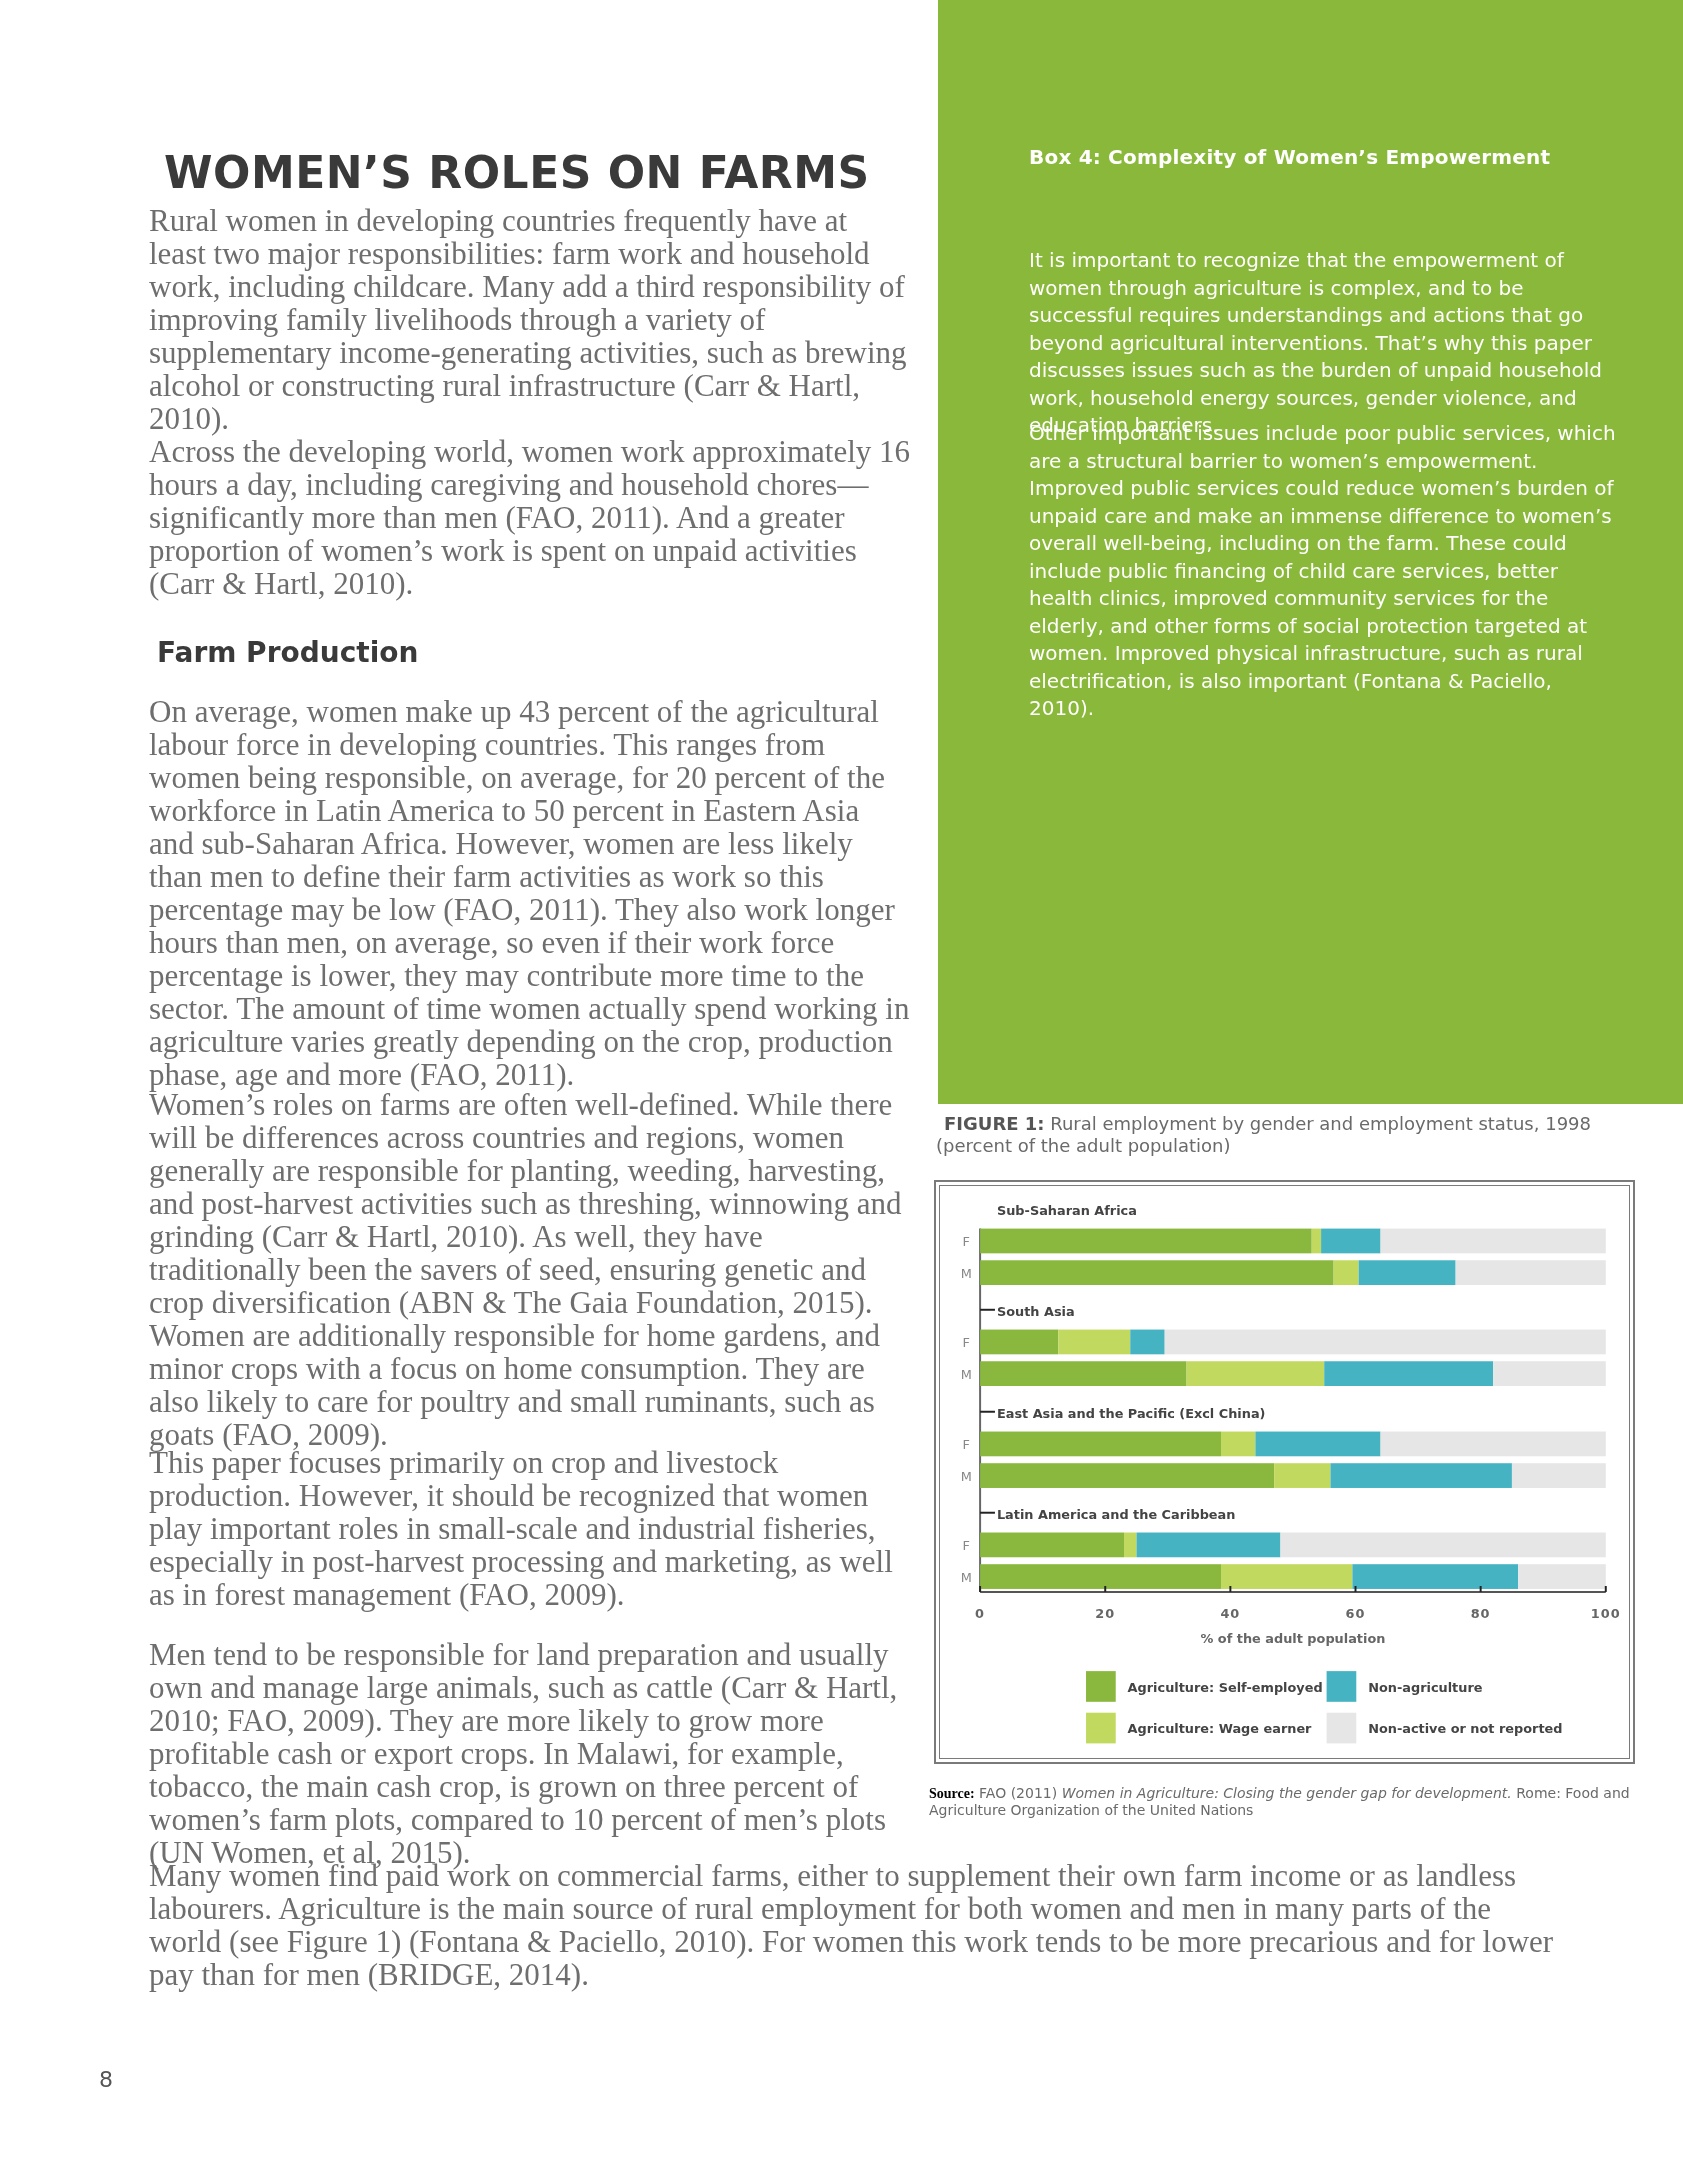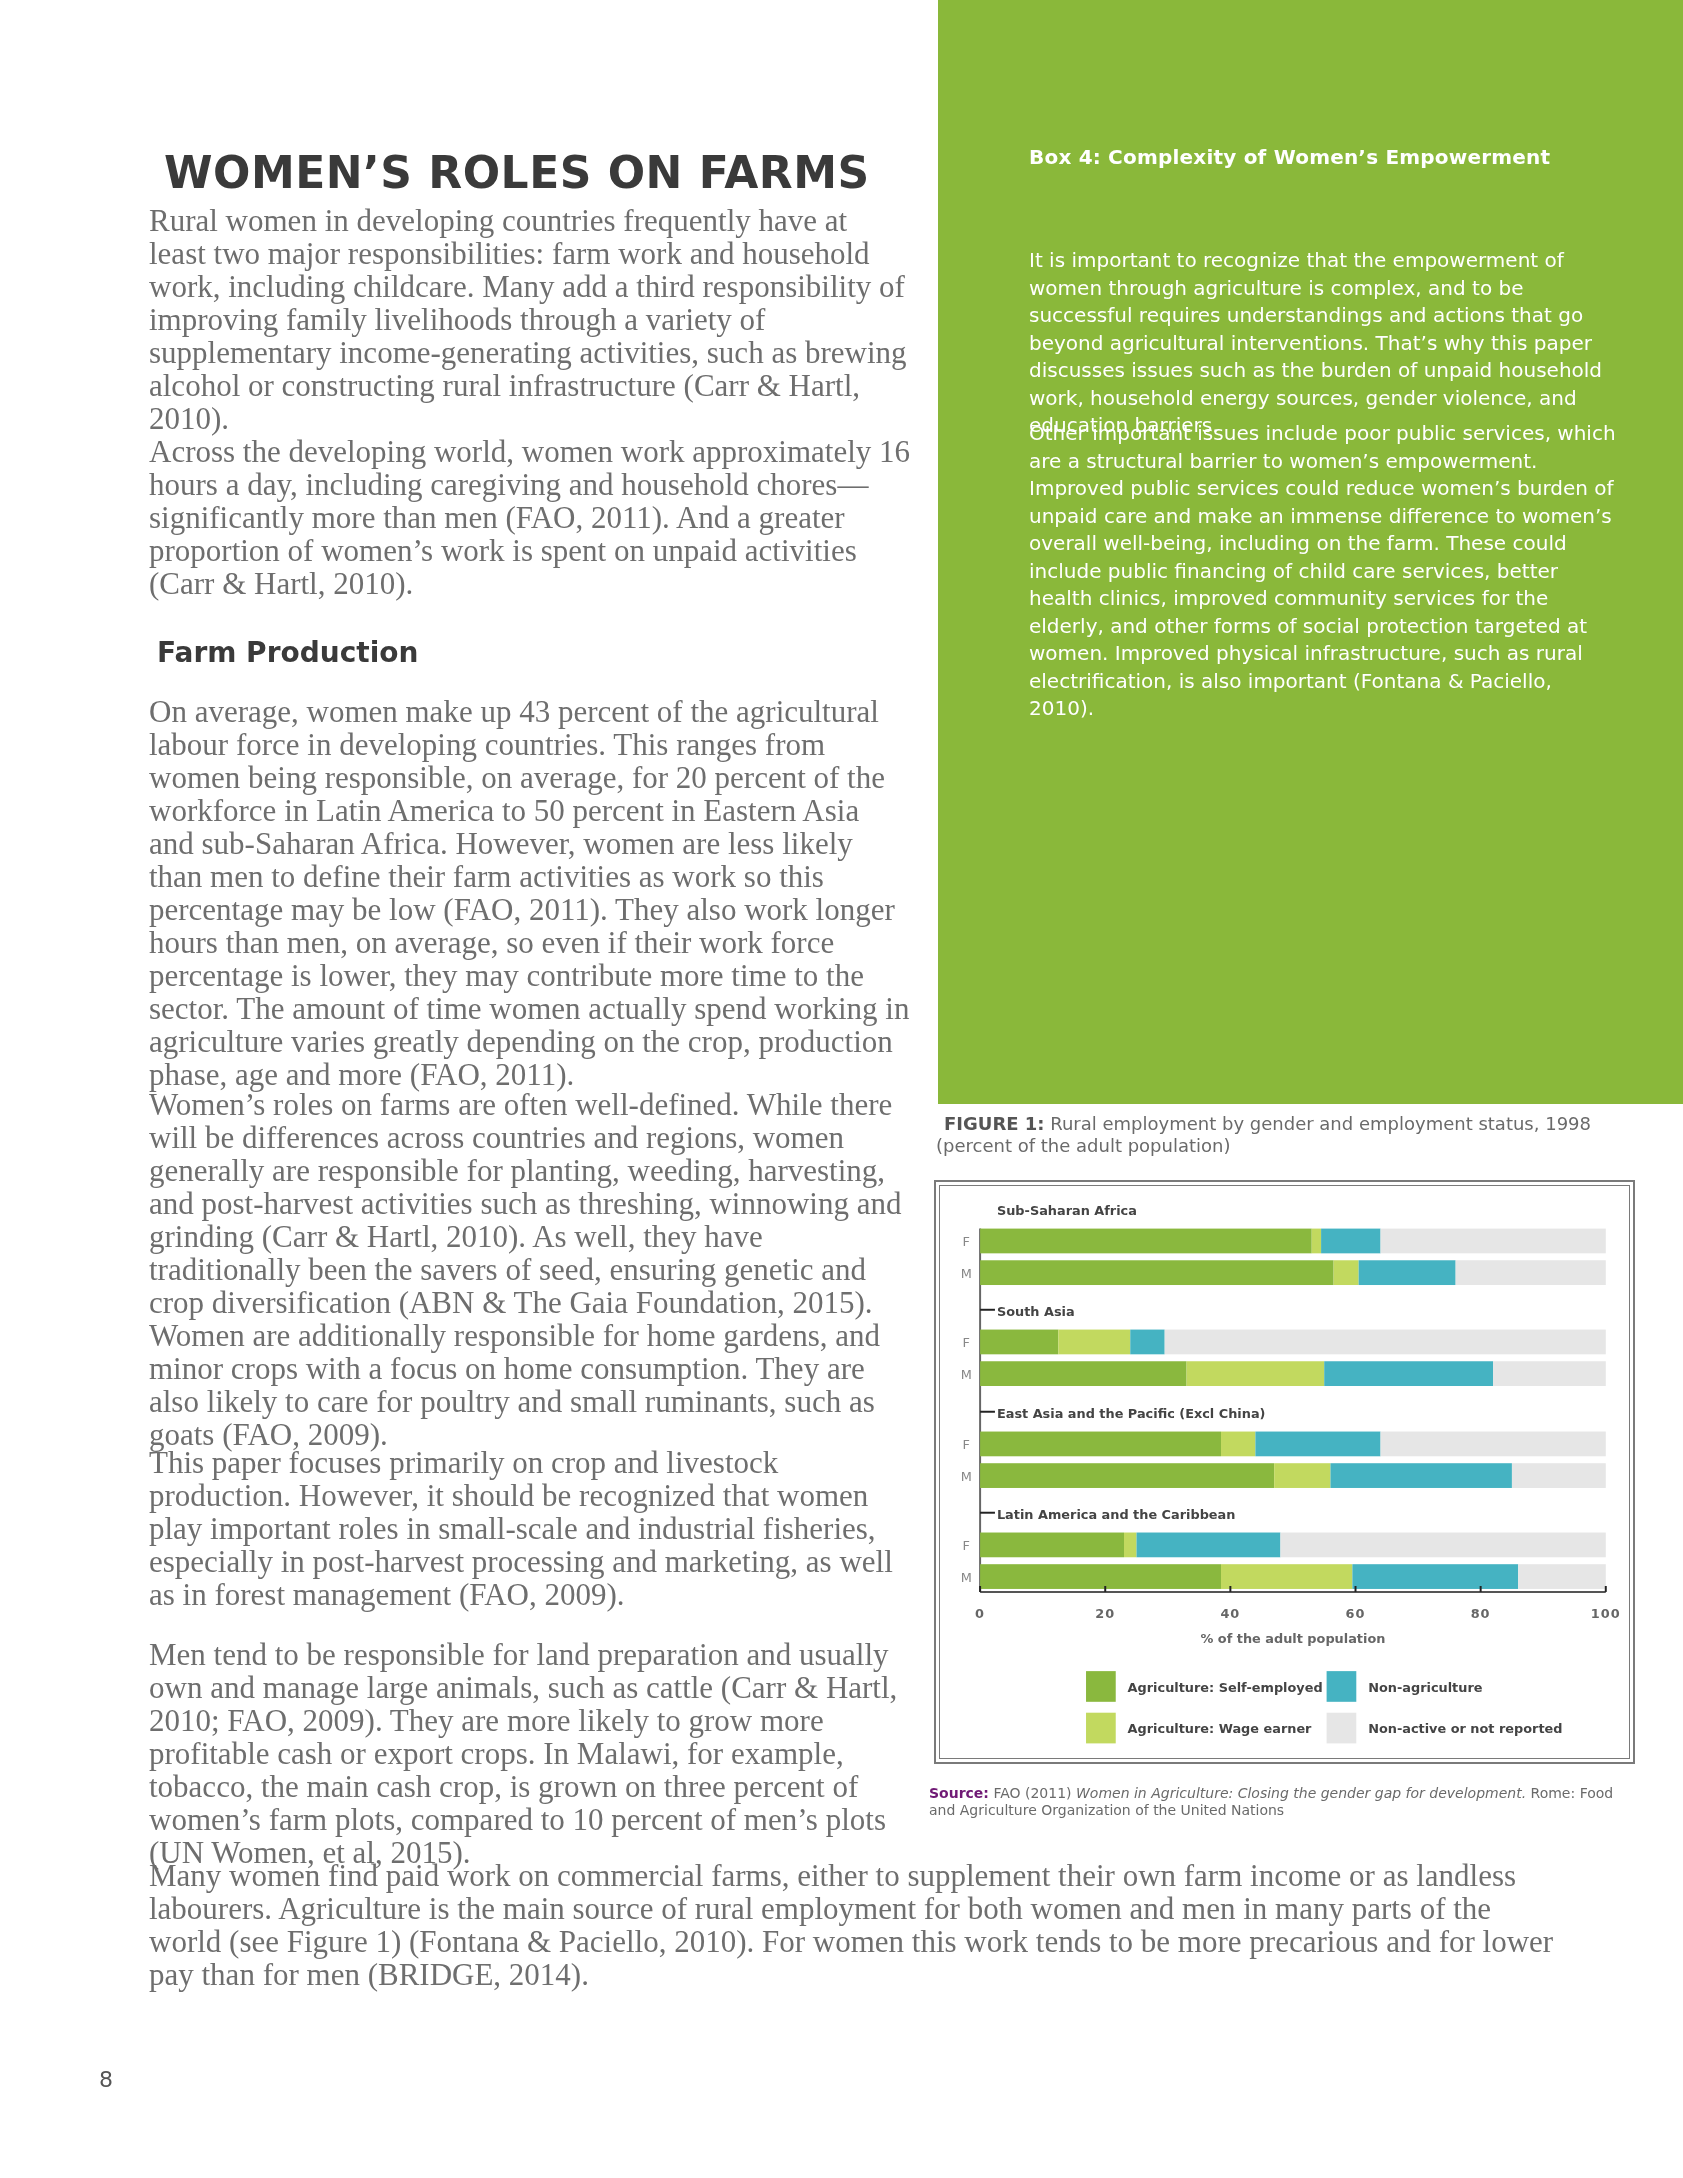--- a/index.html
+++ b/index.html
@@ -9,21 +9,21 @@
   h2.sub { position:absolute; left:149px; top:628px; margin:8px; font-family:"DejaVu Sans", sans-serif; font-weight:bold; font-size:28px; color:#3a3a3a; }
   .lp { position:absolute; left:149px; width:762px; margin:0; }
   #box { position:absolute; left:938px; top:0; width:803px; height:1104px; background:#8ab83a; }
   #box .title { position:absolute; left:91px; top:145px; font-family:"DejaVu Sans", sans-serif; font-weight:bold; font-size:20px; color:#ffffff; letter-spacing:0.2px; }
   #box p { position:absolute; left:91px; width:594px; margin:0; font-family:"DejaVu Sans", sans-serif; font-size:20px; line-height:27.5px; color:#ffffff; }
   .figcap { position:absolute; left:936px; top:1113px; width:693px; font-family:"DejaVu Sans", sans-serif; font-size:18px; line-height:22px; color:#6a6a6a; }
   .figcap b { color:#555;margin-left:8px; }
   #frame { position:absolute; left:934px; top:1180px; width:701px; height:584px; border:2px solid #7a7a7a; box-shadow: inset 0 0 0 3px #fff, inset 0 0 0 4px #7a7a7a; box-sizing:border-box; }
   #chart-svg { position:absolute; left:0; top:0; }
   .src { position:absolute; left:929px; top:1785px; width:713px; font-family:"DejaVu Sans", sans-serif; font-size:14px; line-height:17px; color:#6a6a6a; }
-  .src b { color:#701a75; }
+  .src b { color:#000000;font-family:Liberation Serif, serif; }
   .bottom-p { position:absolute; left:149px; top:1859px; width:1406px; margin:0; }
   .pagenum { position:absolute; left:99px; top:2067px; font-family:"DejaVu Sans", sans-serif; font-size:22px; color:#555; }
 </style>
 </head>
 <body>
 
 <h1 class="sec">WOMEN’S ROLES ON FARMS</h1>
 <p class="lp serif-body" style="top:204px;">Rural women in developing countries frequently have at least two major responsibilities: farm work and household work, including childcare. Many add a third responsibility of improving family livelihoods through a variety of supplementary income-generating activities, such as brewing alcohol or constructing rural infrastructure (Carr &amp; Hartl, 2010).</p>
 <p class="lp serif-body" style="top:435px;">Across the developing world, women work approximately 16 hours a day, including caregiving and household chores—significantly more than men (FAO, 2011). And a greater proportion of women’s work is spent on unpaid activities (Carr &amp; Hartl, 2010).</p>
 <h2 class="sub">Farm Production</h2>

